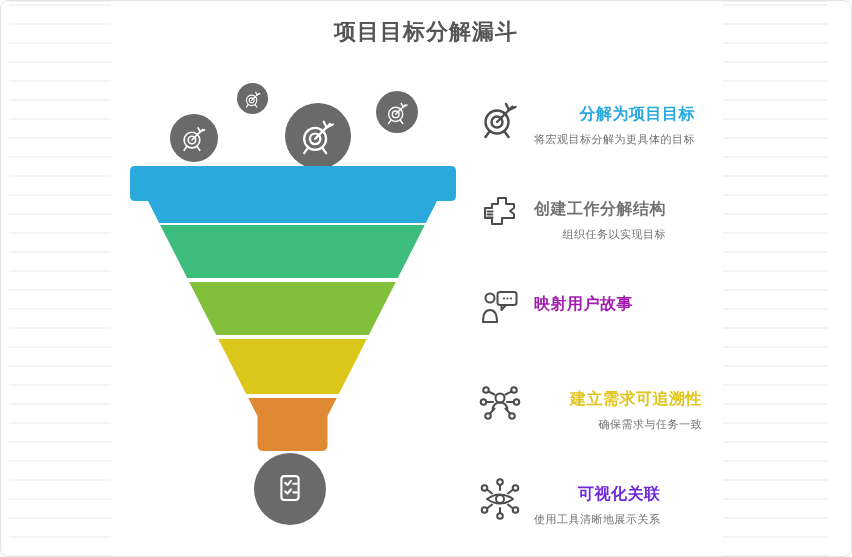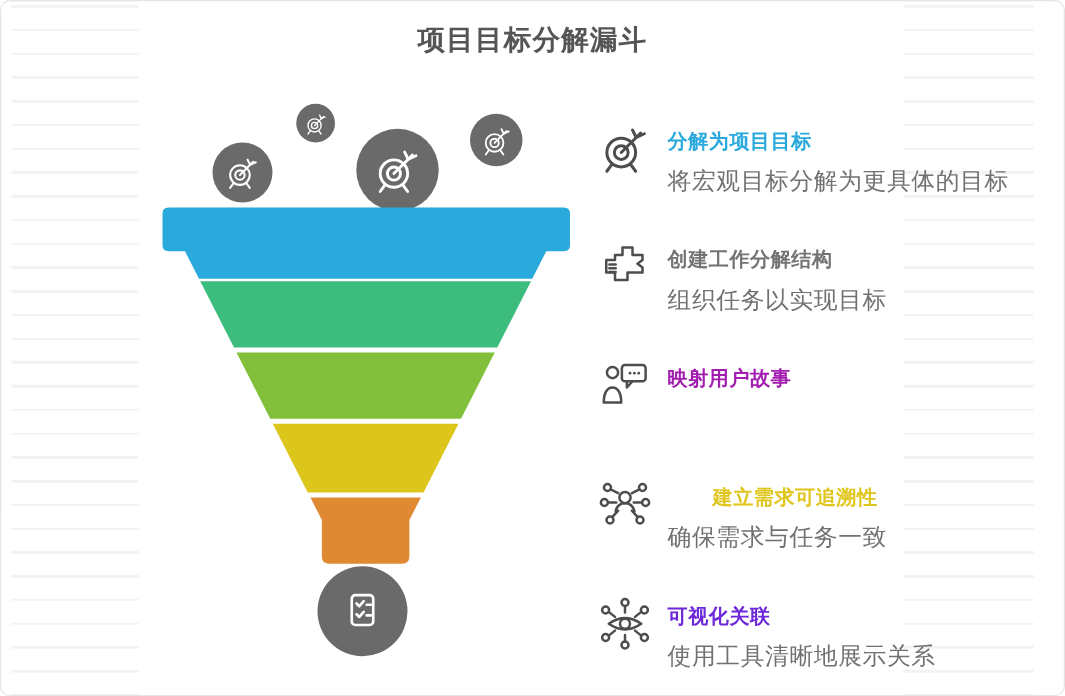--- a/index.html
+++ b/index.html
@@ -38,25 +38,25 @@
   .bubble-d { left:375px; top:90px;  width:42px; height:42px; }
   .bubble-outlet { left:253px; top:452px; width:72px; height:72px; }
 
   .funnel-svg { position:absolute; left:0; top:0; z-index:2; }
 
   
   .steps {
     position:absolute; left:477px; top:90px; width:365px; z-index:3;
     display:flex; flex-direction:column;
   }
-  .step { display:flex; height:95px; }
+  .step { display:flex; height:95px;text-align:right; }
   .step-icon { flex:0 0 44px; margin-top:6px; margin-right:12px; color:#4d4d4d; }
   .step-text { padding-top:12px; }
   .step-title { font-size:16px; font-weight:bold; line-height:22px; letter-spacing:0.5px; }
-  .step-desc  { font-size:19px; color:#717171; margin-top:7px; letter-spacing:0.5px; }
+  .step-desc  { font-size:11px; color:#717171; margin-top:7px; letter-spacing:0.5px; }
 
   svg { display:block; }
   .defs-hidden { position:absolute; width:0; height:0; overflow:hidden; }
 </style>
 </head>
 <body>
 
 <svg class="defs-hidden" xmlns="http://www.w3.org/2000/svg">
   <defs>
     <g id="g-dart" fill="none" stroke="currentColor" stroke-width="2.4" stroke-linecap="round" stroke-linejoin="round">

